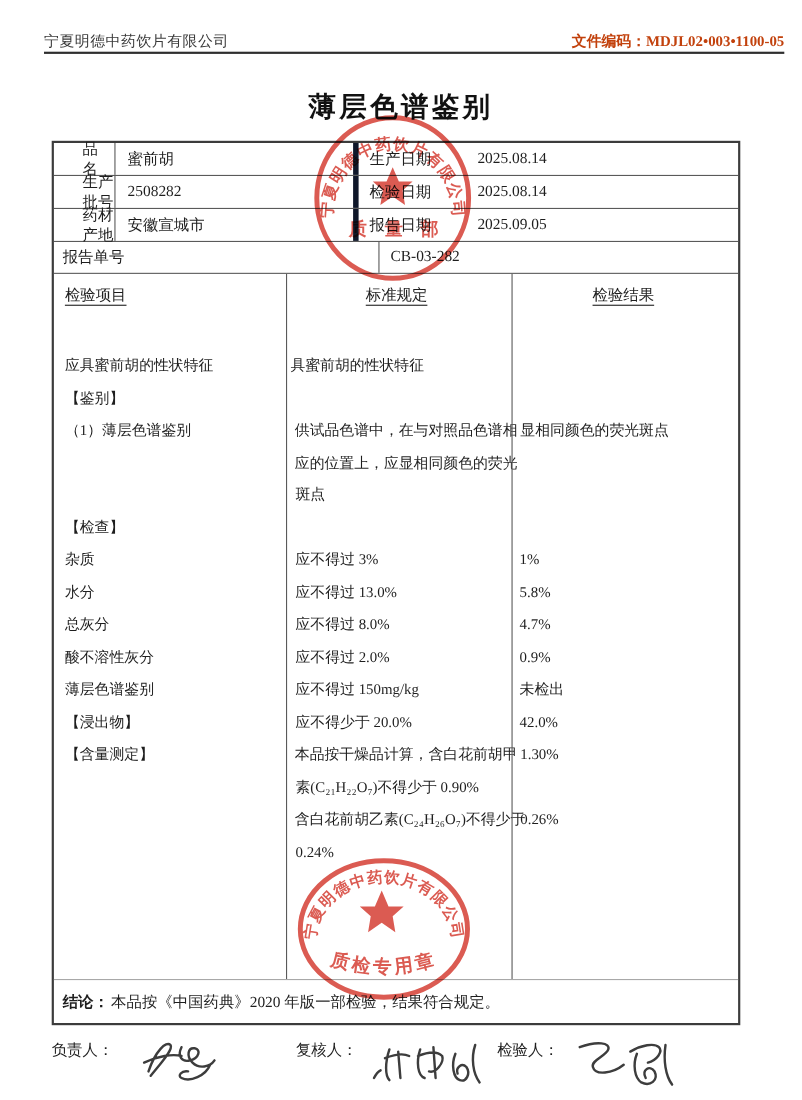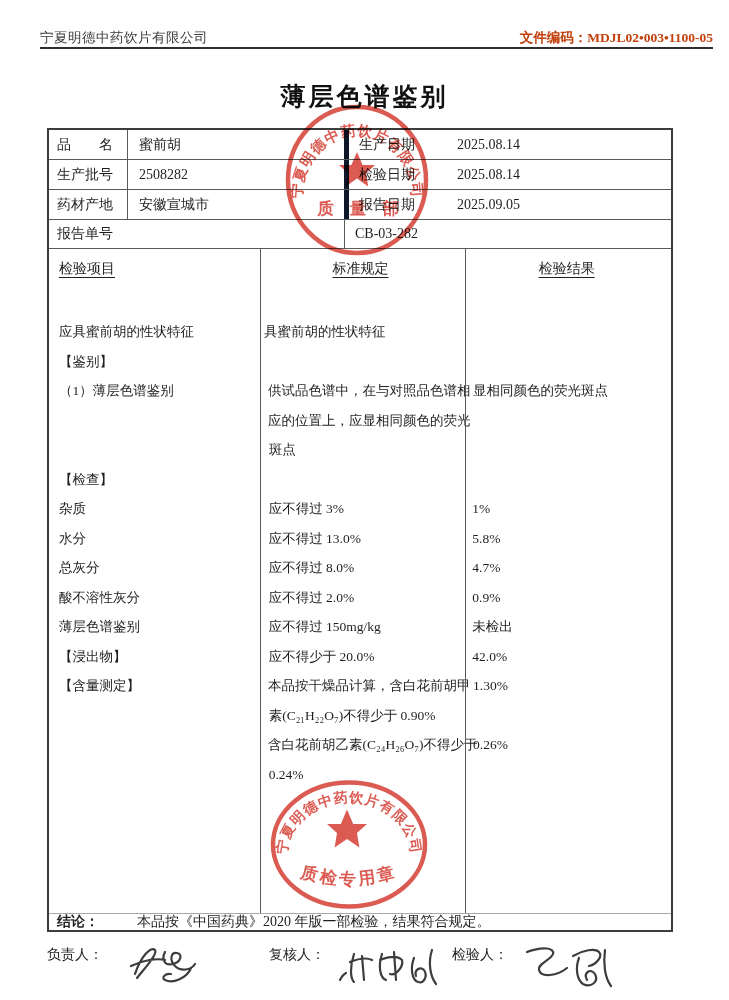--- a/index.html
+++ b/index.html
@@ -17,22 +17,22 @@
   .header-rule { position:absolute; top:47px; left:40px; width:673px; height:0;
     border-top:2px solid #2e2e2e; }
   
   .page-title { position:absolute; top:80px; left:0; width:100%; text-align:center;
     font-size:25px; font-weight:bold; letter-spacing:3px; color:#111; }
   
   .doc-table { position:absolute; top:128px; left:47px; width:626px; height:804px;
     border:2px solid #3c3c3c; display:flex; flex-direction:column; background:transparent; }
   .info-row { display:flex; align-items:center; height:30px;
     border-bottom:1px solid #5a5a5a; font-size:14px; }
-  .info-label { width:79px; height:100%; display:flex; align-items:center;
-    padding-left:8px; border-right:1px solid #5a5a5a; }
+  .info-label { width:56px; height:100%; display:flex; align-items:center;
+    padding-left:26px; border-right:1px solid #5a5a5a; }
   .info-value { width:221px; height:100%; display:flex; align-items:center;
     padding-left:11px; border-right:5px solid #0f172a; }
   .info-dates { flex:1; height:100%; display:flex; align-items:center;
     padding-left:10px; gap:42px; }
   .info-row.report-row { height:29px; }
   .report-label { width:296px; height:100%; display:flex; align-items:center;
     padding-left:8px; border-right:1px solid #5a5a5a;font-family:Liberation Serif, serif; }
   .report-value { flex:1; height:100%; display:flex; align-items:center; padding-left:10px; }
   
   .main-section { position:relative; flex:1; font-size:13.5px; }
@@ -42,22 +42,22 @@
   .col-headers span { text-decoration:underline; text-underline-offset:4px; }
   .h1 { width:211px; padding-left:10px; }
   .h2 { width:205px; text-align:center; }
   .h3 { width:210px; text-align:center; }
   .rows { margin-top:39px; }
   .trow { display:flex; min-height:29.5px; line-height:29.5px; align-items:flex-start; }
   .c1 { width:211px; padding-left:10px; white-space:nowrap; }
   .c2 { width:205px; padding-left:10px; white-space:nowrap; }
   .c3 { width:210px; padding-left:10px; white-space:nowrap; }
   
-  .conclusion { height:17px; border-top:1px solid #a8a8a8; display:flex;
-    align-items:center; padding-left:8px; font-size:14px;gap:36px; }
+  .conclusion { height:40px; border-top:1px solid #a8a8a8; display:flex;
+    align-items:center; padding-left:8px; font-size:14px; }
   .conclusion b { margin-right:2px; }
   
   .sign-row { position:absolute; top:946px; left:47px; width:640px; font-size:14px; }
   .sign-label { position:absolute; top:0; white-space:nowrap; }
   .lbl-resp { left:0; } .lbl-rev { left:222px; } .lbl-insp { left:405px; }
   .sig { position:absolute; top:-6px; }
   .sig svg path { fill:none; stroke:#3d3d3d; stroke-width:2.2;
     stroke-linecap:round; stroke-linejoin:round; }
   .sig1 { left:74px; } .sig2 { left:285px; } .sig3 { left:472px; }
   

